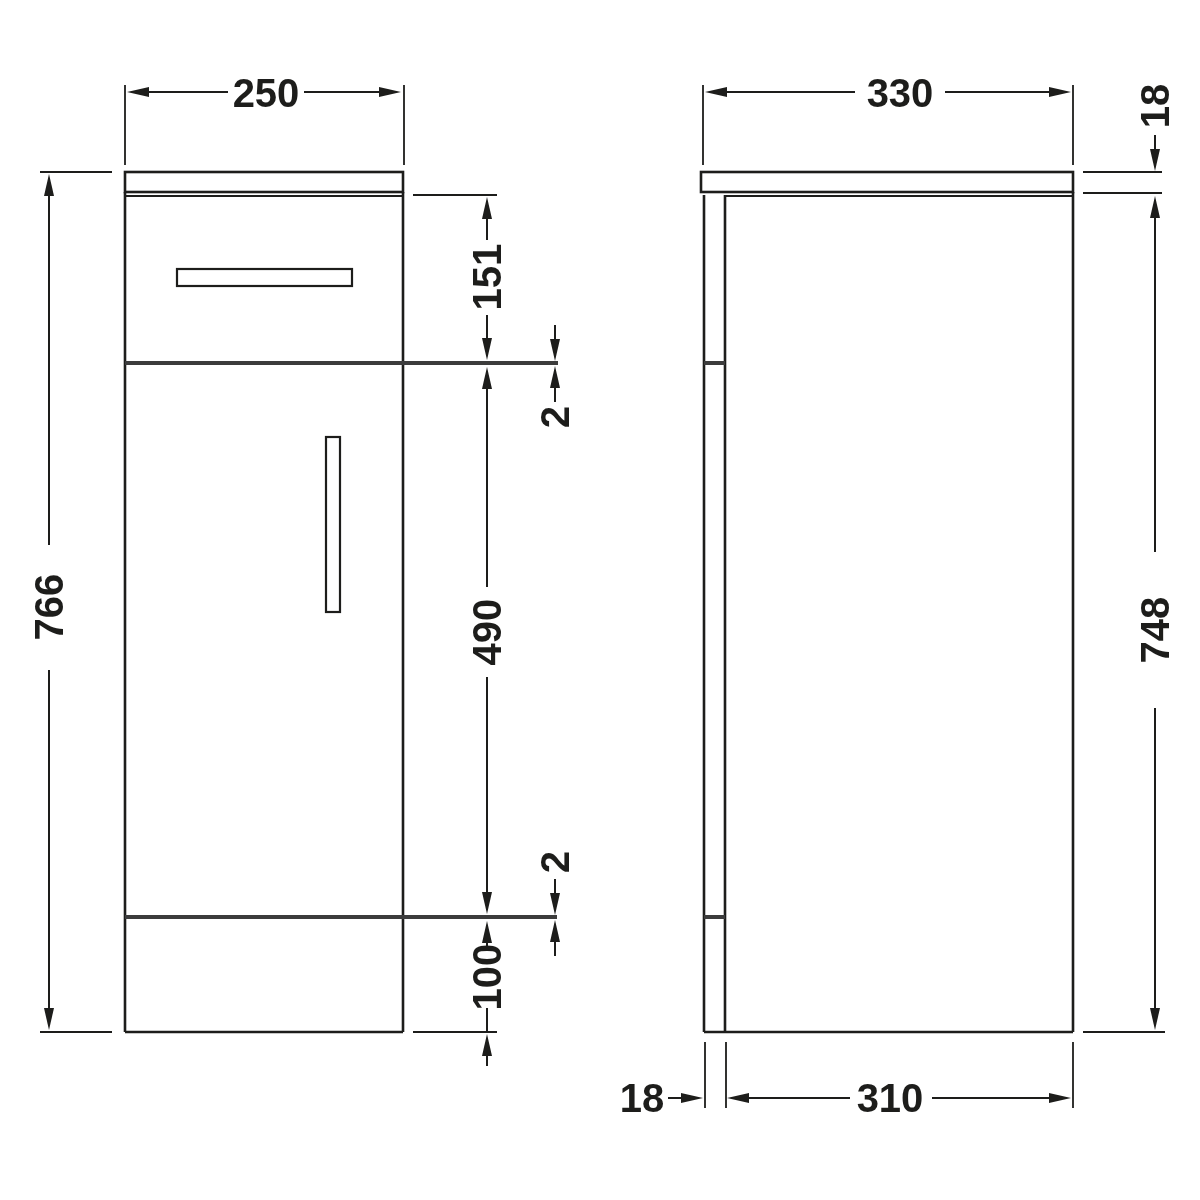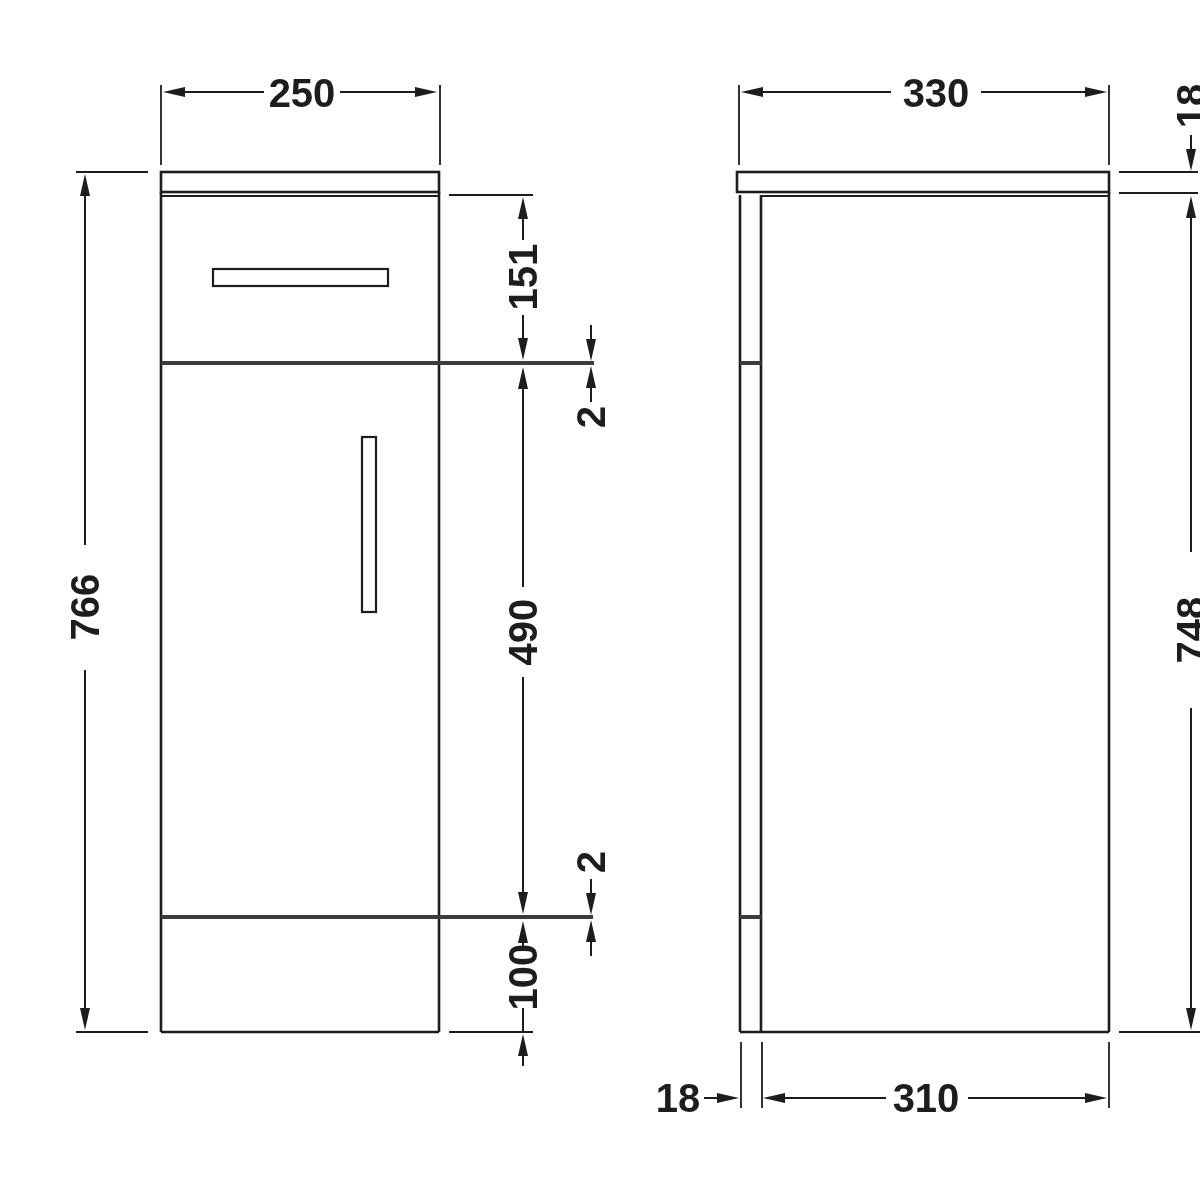--- a/index.html
+++ b/index.html
@@ -1,20 +1,20 @@
 <!DOCTYPE html>
 <html style="--line: #1d1d1b; --divider: #3c3c3c;"><head>
 <meta charset="utf-8">
 <style>
   :root {
     --line: #1d1d1b;
     --divider: #3c3c3c;
   }
   html, body { margin: 0; padding: 0; background: #ffffff; }
-  .stage { width: 1045px; height: 1200px; position: relative; background: #ffffff; padding-left: 36px; }
+  .stage { width: 1045px; height: 1200px; position: relative; background: #ffffff; }
   svg { display: block; }
   .outline   { stroke: var(--line); stroke-width: 2.6; fill: none; }
   .thin      { stroke: var(--line); stroke-width: 2.2; fill: none; }
   .divider   { stroke: var(--divider); stroke-width: 4; fill: none; }
   .dim       { stroke: var(--line); stroke-width: 2; fill: none; }
   .ext       { stroke: var(--line); stroke-width: 1.8; fill: none; }
   .arrow     { fill: var(--line); stroke: none; }
   .dim-label {
     font-family: "Liberation Sans", "DejaVu Sans", sans-serif;
     font-weight: bold;

